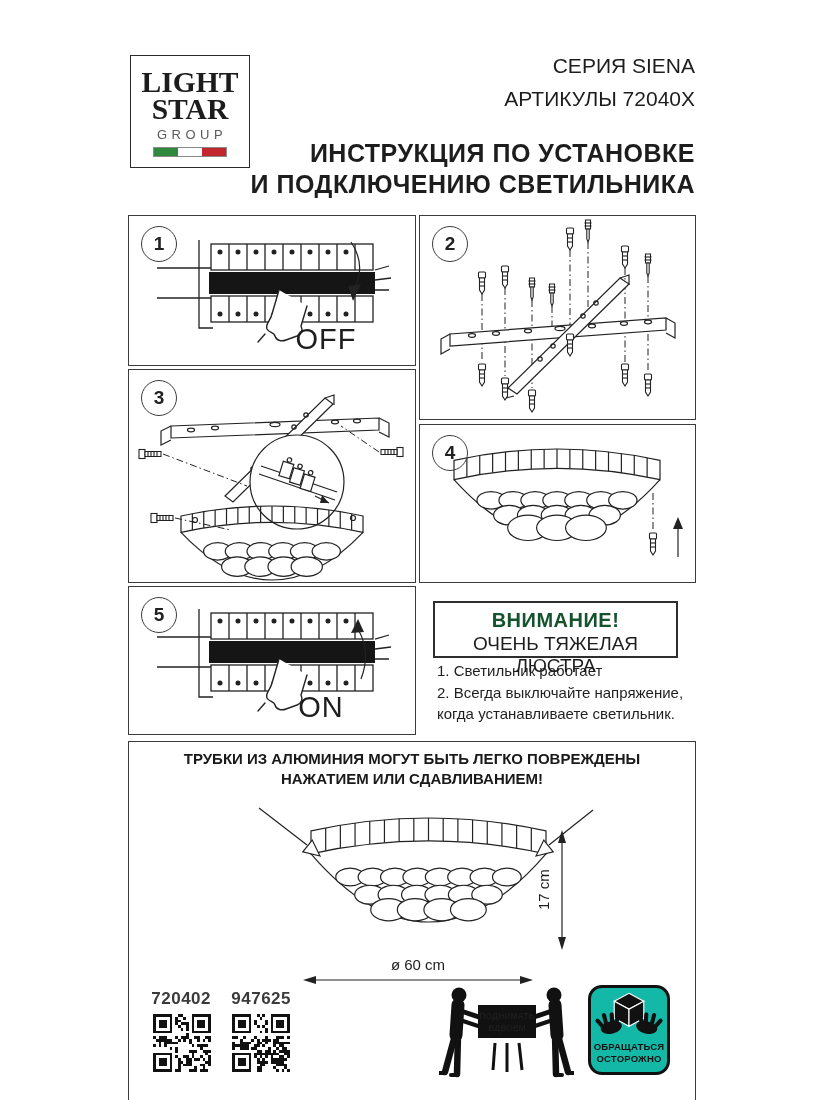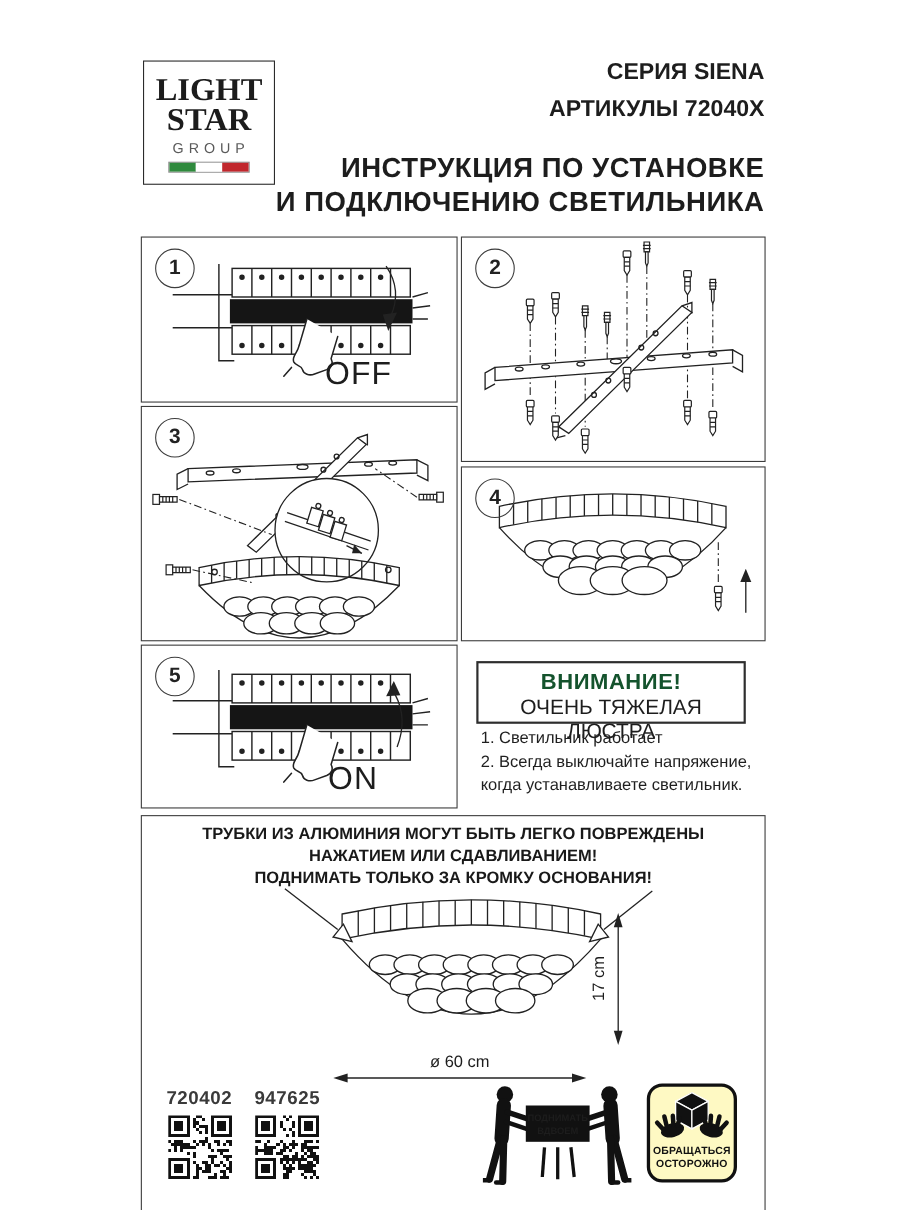--- a/index.html
+++ b/index.html
@@ -6,21 +6,21 @@
   body{width:826px;height:1100px;position:relative;font-family:"Liberation Sans","DejaVu Sans",sans-serif;color:#222;overflow:hidden;}
   .abs{position:absolute;}
   
   .logo-box{left:130px;top:55px;width:120px;height:113px;border:1.5px solid #2b2b2b;text-align:center;box-sizing:border-box;padding-top:13px;}
   .logo-word{font-family:"Liberation Serif","DejaVu Serif",serif;font-weight:700;font-size:29px;line-height:0.93;color:#1c1c1c;letter-spacing:0px;transform:scaleX(1.02);}
   .logo-group{font-size:13px;letter-spacing:4.5px;color:#5a5a5a;margin-top:4px;padding-left:4px;}
   .flag{width:72px;height:8px;margin:5px auto 0;border:1px solid #8a8a8a;display:flex;}
   .flag i{flex:1;}
   
   .title-block{right:131px;top:49px;text-align:right;color:#1d1d1d;}
-  .t-small{font-size:21px;font-weight:700;line-height:33px;}
+  .t-small{font-size:21px;font-weight:400;line-height:33px;}
   .t-big{font-size:25px;font-weight:700;line-height:31px;letter-spacing:0.5px;}
   .t-gap{height:23px;}
   
   .panel{border:1.5px solid #3c3c3c;box-sizing:border-box;background:#fff;}
   .badge{position:absolute;left:12px;top:10px;width:34px;height:34px;border:1.5px solid #3c3c3c;border-radius:50%;display:flex;align-items:center;justify-content:center;font-size:19px;font-weight:700;color:#222;}
   svg{display:block;}
   .sk{stroke:#222;fill:none;stroke-width:1.2px;}
   .skf{stroke:#222;fill:#fff;stroke-width:1.2px;}
   .dd{stroke:#222;fill:none;stroke-width:1px;stroke-dasharray:7,3,1.5,3;}
   g[data-chand] line, g[data-chand] path{stroke:#222;stroke-width:1.2px;fill:none;}
@@ -30,21 +30,21 @@
   .attention-box{left:433px;top:601px;width:245px;height:57px;border:2px solid #2e2e2e;box-sizing:border-box;text-align:center;padding-top:6px;}
   .att-1{font-size:20px;font-weight:700;letter-spacing:0.5px;color:#14532d;}
   .att-2{font-size:19px;font-weight:400;color:#1d1d1d;margin-top:1px;}
   .notes{left:437px;top:660px;width:256px;font-size:15px;line-height:21.5px;color:#1f1f1f;}
   
   .bottom-box{left:128px;top:741px;width:568px;height:403px;border:1.5px solid #3c3c3c;box-sizing:border-box;}
   .caution{position:absolute;left:0;top:7px;width:100%;text-align:center;font-size:15px;font-weight:700;line-height:20px;color:#191919;}
   .article{position:absolute;top:247px;width:60px;text-align:right;font-size:17px;font-weight:700;color:#3a3a3a;letter-spacing:0.5px;}
   .qr{position:absolute;top:272px;width:58px;height:58px;}
   
-  .care{position:absolute;left:459px;top:243px;width:82px;height:90px;border:3px solid #111;border-radius:14px;box-sizing:border-box;text-align:center;padding-top:3px;background:#fef9c3;}
+  .care{position:absolute;left:459px;top:243px;width:82px;height:90px;border:3px solid #111;border-radius:14px;box-sizing:border-box;text-align:center;padding-top:3px;background:#14b8a6;}
   .care-t{font-size:9.5px;font-weight:700;color:#111;line-height:12px;letter-spacing:0.2px;}
 </style>
 </head>
 <body>
 
 <svg width="0" height="0" style="position:absolute" aria-hidden="true">
 <defs>
   <g id="breaker-strip" stroke="#222" fill="none" stroke-width="1.3">
     <path d="M2,10 L2,98 L16,98" fill="#fff"></path>
     <line x1="-40" y1="38" x2="14" y2="38"></line>
@@ -286,21 +286,20 @@
 <div class="abs notes">
   <div>1. Светильник работает</div>
   <div>2. Всегда выключайте напряжение,</div>
   <div>когда устанавливаете светильник.</div>
 </div>
 
 <div class="abs bottom-box">
   <div class="caution">
     <div>ТРУБКИ ИЗ АЛЮМИНИЯ МОГУТ БЫТЬ ЛЕГКО ПОВРЕЖДЕНЫ</div>
     <div>НАЖАТИЕМ ИЛИ СДАВЛИВАНИЕМ!</div>
-    <div>ПОДНИМАТЬ ТОЛЬКО ЗА КРОМКУ ОСНОВАНИЯ!</div>
   </div>
 
   <svg class="abs" style="left:12px;top:62px" viewBox="0 0 460 236" width="460" height="236">
     <g data-chand="{&quot;w&quot;:235,&quot;d&quot;:104,&quot;rows&quot;:[[8,0.34],[6,0.60],[4,0.82]]}" transform="translate(170,14)">
         <path d="M0,12.925 Q117.5,-12.925 235,12.925 L235,35.805 Q117.5,9.954999999999998 0,35.805 Z"></path>
         <line x1="14.6875" y1="9.895703125" x2="14.6875" y2="32.775703125"></line>
         <line x1="29.375" y1="7.2703125" x2="29.375" y2="30.1503125"></line>
         <line x1="44.0625" y1="5.048828125" x2="44.0625" y2="27.928828125"></line>
         <line x1="58.75" y1="3.23125" x2="58.75" y2="26.11125"></line>
         <line x1="73.4375" y1="1.817578125" x2="73.4375" y2="24.697578125"></line>

